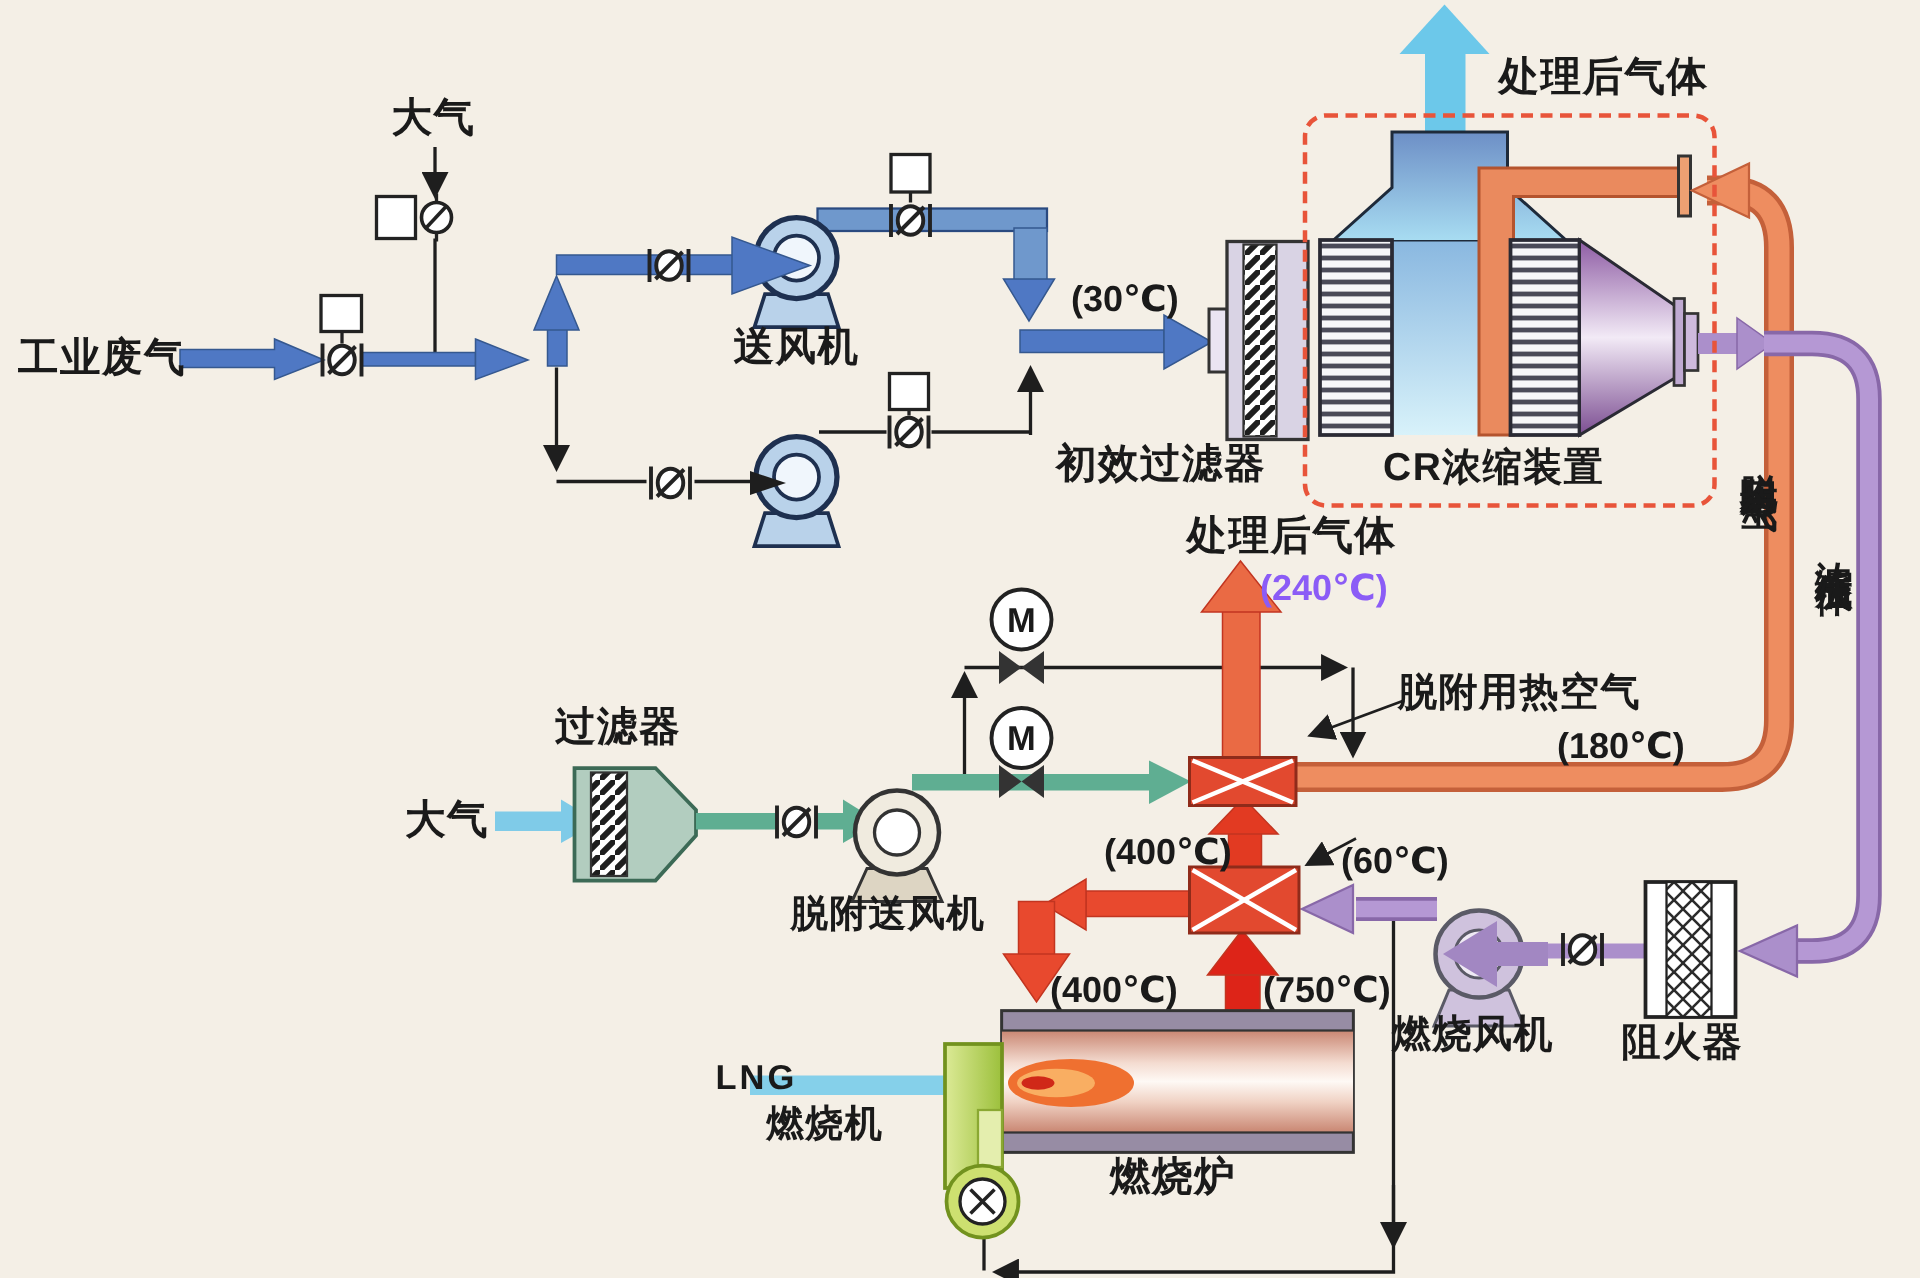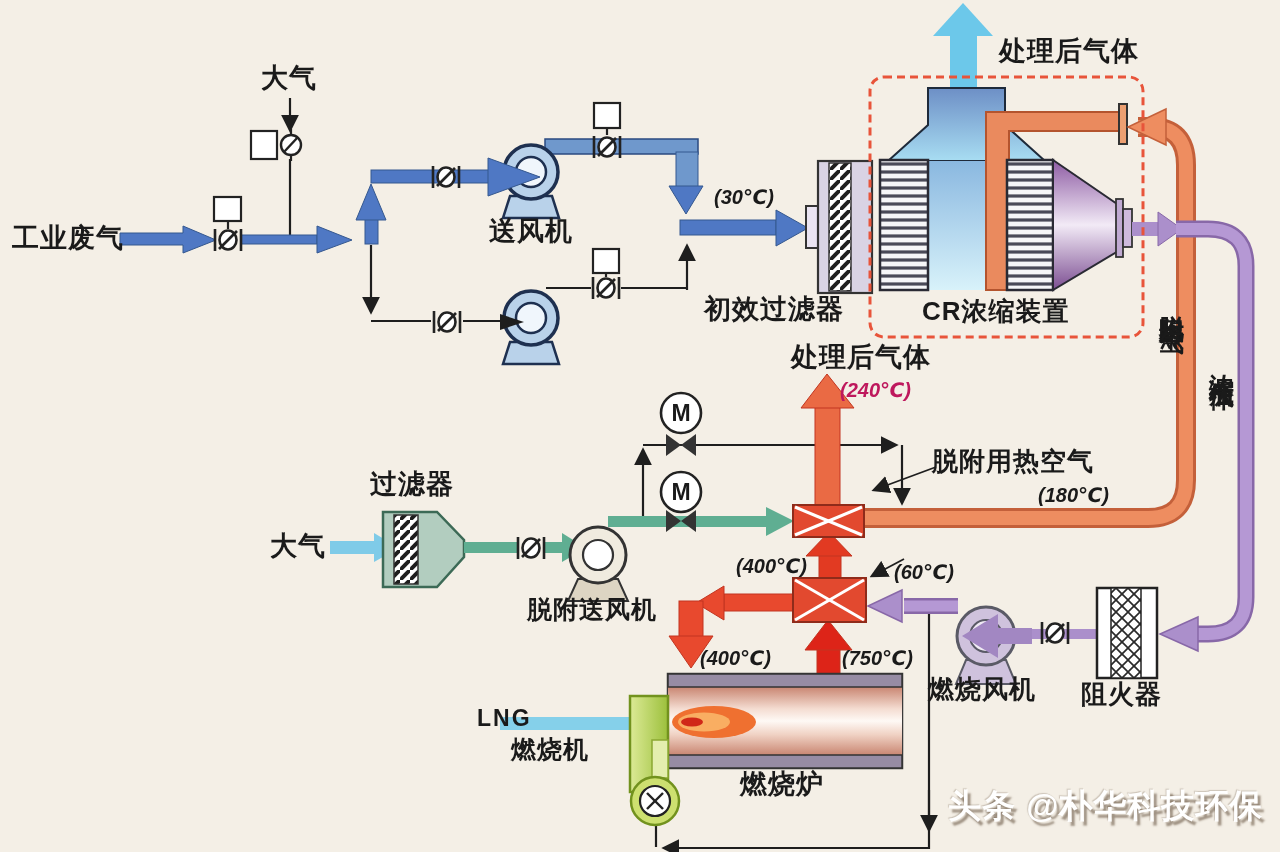--- a/index.html
+++ b/index.html
@@ -7,22 +7,22 @@
     position:relative;width:1280px;height:852px;overflow:hidden;
     background:#f4efe6;
     font-family:"Liberation Sans","DejaVu Sans",sans-serif;
   }
   #pipes{position:absolute;left:0;top:0;}
   .lbl{
     position:absolute;font-weight:bold;color:#1a1a1a;
     white-space:nowrap;line-height:1.05;letter-spacing:1px;
   }
   .fs27{font-size:27px;} .fs26{font-size:26px;} .fs25{font-size:25px;}
-  .fs23{font-size:23px;margin-left:28px;} .fs21{font-size:20px;letter-spacing:0;font-style:italic;}
-  .pink{color:#be185d;}
+  .fs23{font-size:23px;margin-left:28px;} .fs21{font-size:24px;letter-spacing:0;}
+  .pink{color:#8b5cf6;}
   .vlbl{
     position:absolute;font-weight:bold;color:#1a1a1a;font-size:25px;
     writing-mode:vertical-rl;text-orientation:upright;letter-spacing:3px;
   }
   .mlabel{
     position:absolute;width:30px;text-align:center;font-weight:bold;
     font-size:23px;color:#1a1a1a;letter-spacing:0;
   }
   #watermark{
     position:absolute;left:948px;top:784px;font-size:33px;font-weight:bold;
@@ -306,15 +306,14 @@
 <div class="lbl fs25" style="left:527px;top:596px">脱附送风机</div>
 <div class="lbl fs26" style="left:928px;top:676px">燃烧风机</div>
 <div class="lbl fs26" style="left:1081px;top:681px">阻火器</div>
 <div class="lbl fs27" style="left:740px;top:770px">燃烧炉</div>
 <div class="lbl fs25" style="left:511px;top:736px">燃烧机</div>
 <div class="lbl fs23" style="left:449px;top:706px;letter-spacing:2px">LNG</div>
 <div class="vlbl" style="left:1156px;top:295px">脱附用热空气</div>
 <div class="vlbl" style="left:1206px;top:354px">浓缩后气体</div>
 <div class="mlabel" style="left:666px;top:400px">M</div>
 <div class="mlabel" style="left:666px;top:479px">M</div>
-<div id="watermark">头条 @朴华科技环保</div>
 
 </div>
 
 </body></html>

